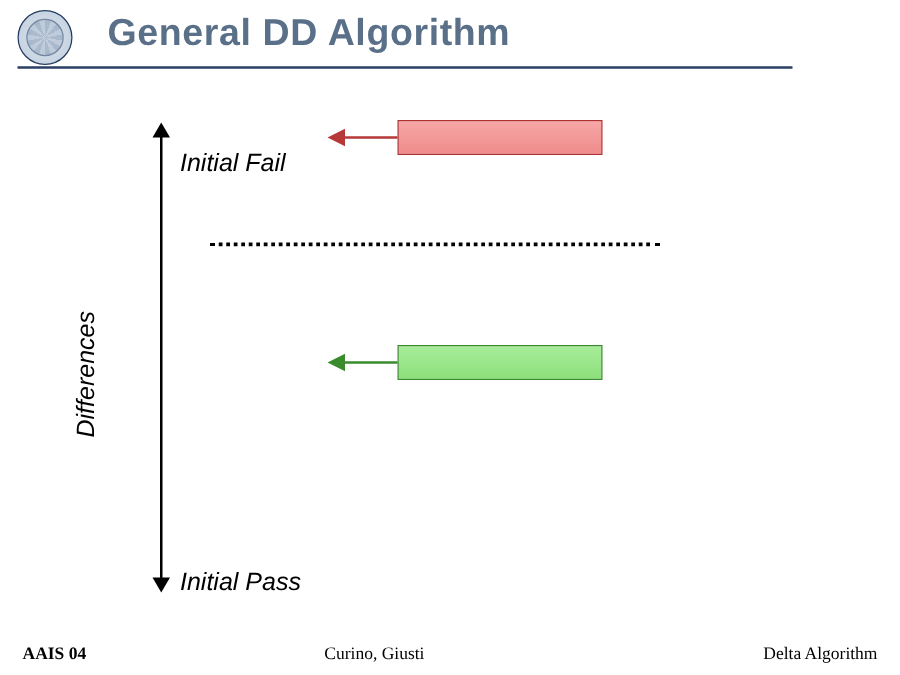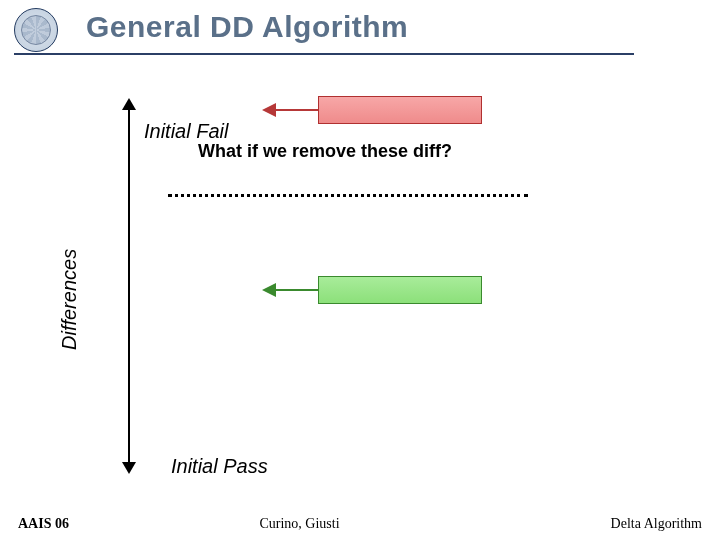--- a/index.html
+++ b/index.html
@@ -68,21 +68,20 @@
     left: 144px; top: 100px;
     font-style: italic;
     font-size: 20px;
     margin-top: 20px;
   }
   .lbl-pass {
     position: absolute;
     left: 144px; top: 455px;
     font-style: italic;
     font-size: 20px;
-    margin-left: 27px;
   }
   .axis-label {
     position: absolute;
     left: 58px; top: 350px;
     transform: rotate(-90deg);
     transform-origin: left top;
     font-style: italic;
     font-size: 20px;
   }
 
@@ -149,28 +148,27 @@
   <div class="hr"></div>
 
   <div class="arrow-up"></div>
   <div class="axis-line axis-v"></div>
   <div class="arrow-down"></div>
 
   <div class="lbl-fail">Initial Fail</div>
   <div class="lbl-pass">Initial Pass</div>
   <div class="axis-label">Differences</div>
 
-  <div class="question">What if we remove these diff?</div>
 
   <div class="dashed"></div>
 
   <div class="block block-red"></div>
   <div class="block-arrow-shaft red"></div>
   <div class="block-arrow-head red"></div>
 
   <div class="block block-green"></div>
   <div class="block-arrow-shaft green"></div>
   <div class="block-arrow-head green"></div>
 
-  <div class="footer foot-left">AAIS 06</div>
+  <div class="footer foot-left">AAIS 04</div>
   <div class="footer foot-center">Curino, Giusti</div>
   <div class="footer foot-right">Delta Algorithm</div>
 </div>
 
 </body></html>

